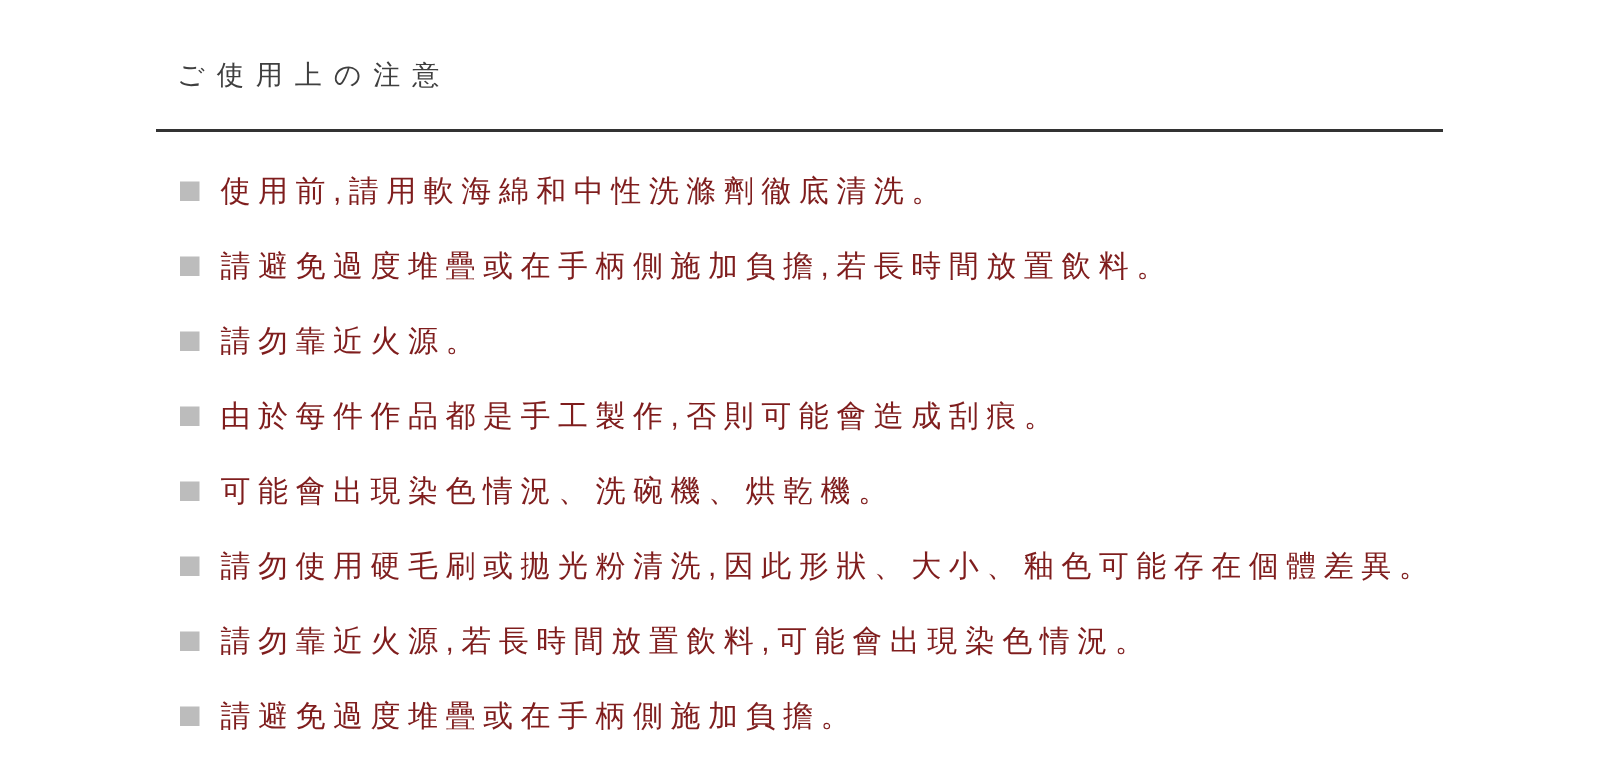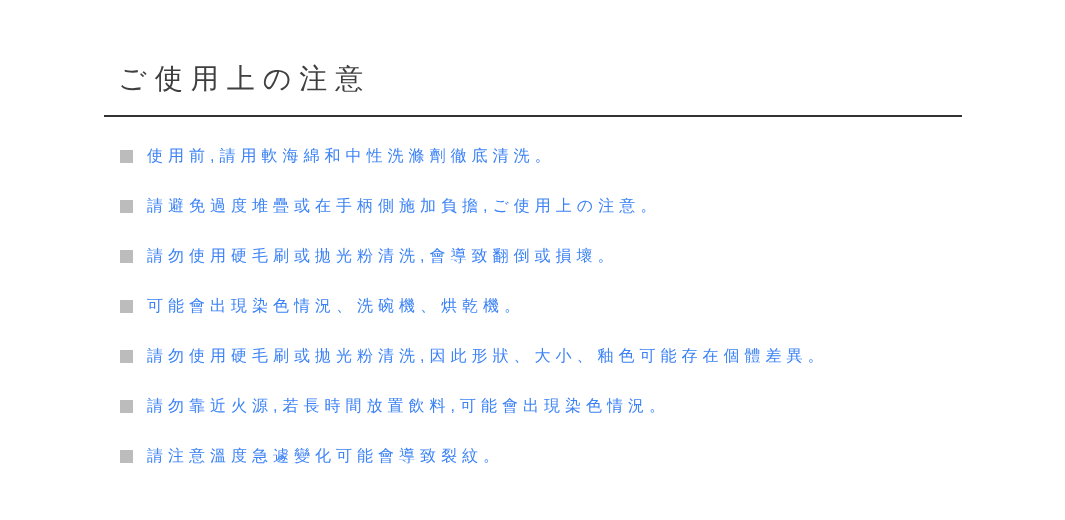--- a/index.html
+++ b/index.html
@@ -12,22 +12,22 @@
     height: 520px;
     overflow: hidden;
     font-family: "Liberation Sans", "DejaVu Sans", sans-serif;
   }
   .container {
     margin-left: 104px;
     width: 858px;
   }
   .section-title {
     margin: 0;
-    padding: 67px 0 0 14px;
-    font-size: 28px;
+    padding: 38px 0 0 14px;
+    font-size: 18px;
     line-height: 24px;
     font-weight: 400;
     letter-spacing: 8px;
     color: #3f3f3f;
   }
   .divider {
     margin: 24px 0 0 0;
     border: none;
     border-top: 2px solid #333333;
     width: 100%;
@@ -45,55 +45,59 @@
   }
   .bullet {
     display: inline-block;
     width: 13px;
     height: 13px;
     background: #bcbcbc;
     margin-right: 14px;
     flex: 0 0 auto;
   }
   .note-text {
-    font-size: 16px;
+    font-size: 20px;
     letter-spacing: 5px;
-    color: #3b82f6;
+    color: #7f1d1d;
     white-space: nowrap;
   }
 </style>
 </head>
 <body>
 
 <div class="container">
   <h2 class="section-title">ご使用上の注意</h2>
   <hr class="divider">
   <ul class="notes">
     <li class="note">
       <span class="bullet"></span>
       <span class="note-text">使用前,請用軟海綿和中性洗滌劑徹底清洗。</span>
     </li>
     <li class="note">
       <span class="bullet"></span>
-      <span class="note-text">請避免過度堆疊或在手柄側施加負擔,ご使用上の注意。</span>
+      <span class="note-text">請避免過度堆疊或在手柄側施加負擔,若長時間放置飲料。</span>
     </li>
     <li class="note">
       <span class="bullet"></span>
-      <span class="note-text">請勿使用硬毛刷或拋光粉清洗,會導致翻倒或損壞。</span>
+      <span class="note-text">請勿靠近火源。</span>
+    </li>
+    <li class="note">
+      <span class="bullet"></span>
+      <span class="note-text">由於每件作品都是手工製作,否則可能會造成刮痕。</span>
     </li>
     <li class="note">
       <span class="bullet"></span>
       <span class="note-text">可能會出現染色情況、洗碗機、烘乾機。</span>
     </li>
     <li class="note">
       <span class="bullet"></span>
       <span class="note-text">請勿使用硬毛刷或拋光粉清洗,因此形狀、大小、釉色可能存在個體差異。</span>
     </li>
     <li class="note">
       <span class="bullet"></span>
       <span class="note-text">請勿靠近火源,若長時間放置飲料,可能會出現染色情況。</span>
     </li>
     <li class="note">
       <span class="bullet"></span>
-      <span class="note-text">請注意溫度急遽變化可能會導致裂紋。</span>
+      <span class="note-text">請避免過度堆疊或在手柄側施加負擔。</span>
     </li>
   </ul>
 </div>
 
 </body></html>

